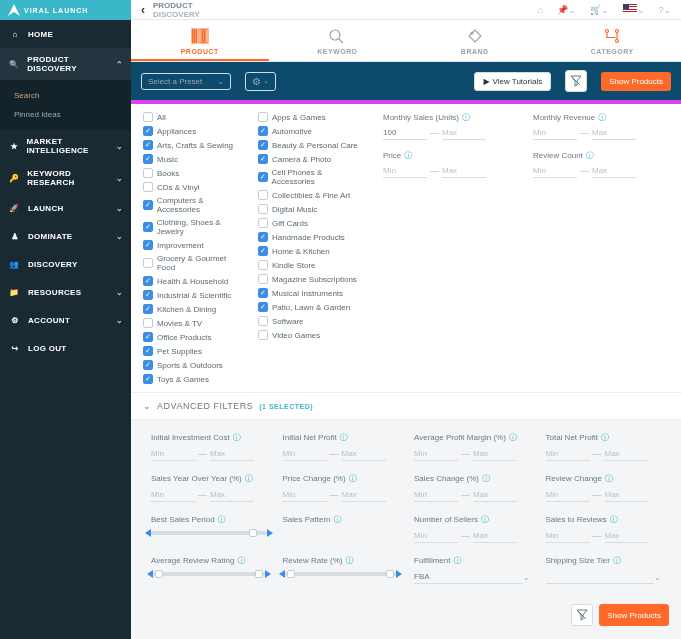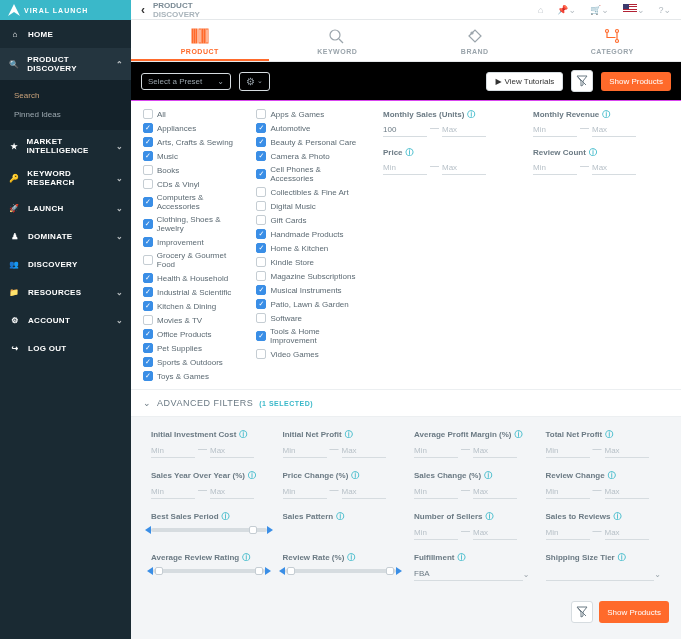--- a/index.html
+++ b/index.html
@@ -18,38 +18,38 @@
 .main{flex:1;display:flex;flex-direction:column;background:#f3f5f7;overflow:hidden}
 .topbar{height:20px;background:#fff;border-bottom:1px solid #e5e8ea;display:flex;align-items:center;padding:0 10px}
 .back{font-size:12px;font-weight:bold;margin-right:8px;cursor:pointer}
 .title{font-size:8px;font-weight:bold;color:#7a8a94;line-height:9px}
 .title .line2{color:#a9b4bb;font-weight:bold}
 .topbar-right{margin-left:auto;display:flex;gap:14px;align-items:center;color:#b3bbc1}
 .tabs{display:flex;background:#fff;border-bottom:1px solid #e5e8ea}
 .tab{flex:1;text-align:center;padding:8px 0 4px;cursor:pointer;color:#9aa4ab;font-size:7px;font-weight:bold;letter-spacing:.5px}
 .tab svg{display:block;margin:0 auto 4px}
 .tab.active{color:#ff6a2b;border-bottom:2px solid #ff6a2b}
-.toolbar{display:flex;align-items:center;padding:8px 10px;gap:8px;background:#000000;border-bottom:1px solid #d946ef}
+.toolbar{display:flex;align-items:center;padding:8px 10px;gap:14px;background:#0c4a6e;border-bottom:4px solid #d946ef}
 .select-preset{border:1px solid #d6dce0;border-radius:3px;padding:3px 6px;font-size:8px;color:#9aa4ab;width:90px;display:flex;justify-content:space-between;align-items:center;cursor:pointer}
 .gear-btn{border:1px solid #d6dce0;border-radius:3px;padding:3px 6px;font-size:10px;color:#9aa4ab;cursor:pointer;display:flex;align-items:center;gap:2px}
 .btn-outline{border:1px solid #d6dce0;background:#fff;border-radius:3px;padding:4px 8px;font-size:8px;cursor:pointer;display:flex;align-items:center;gap:3px}
 .btn-orange{background:#ff6a2b;color:#fff;border:none;border-radius:3px;padding:5px 8px;font-size:8px;cursor:pointer}
 .icon-btn{border:1px solid #d6dce0;background:#fff;border-radius:3px;width:22px;height:22px;display:flex;align-items:center;justify-content:center;cursor:pointer;color:#6b7a84}
 .filter-body{background:#fff;padding:8px 12px 8px 12px;display:flex}
 .section-title{font-size:8px;font-weight:bold;color:#6b7a84;margin-bottom:6px}
 .categories{width:220px}
 .cat-cols{display:flex;gap:12px}
 .cat-col{display:flex;flex-direction:column;gap:4px}
 .chk{display:flex;align-items:center;gap:4px;font-size:8px;color:#5c6a73;cursor:pointer}
 .chk .box{width:10px;height:10px;border:1px solid #c5cdd3;border-radius:2px;display:inline-flex;align-items:center;justify-content:center;font-size:7px;color:#fff}
 .chk.checked .box{background:#3a8ee6;border-color:#3a8ee6}
 .metrics{flex:1;padding-left:20px;display:grid;grid-template-columns:1fr 1fr;gap:10px 14px;align-content:start}
-.metric-label{font-size:8px;font-weight:bold;color:#6b7a84;display:flex;align-items:center;gap:3px;margin-bottom:3px}
+.metric-label{font-size:8px;font-weight:normal;color:#6b7a84;display:flex;align-items:center;gap:3px;margin-bottom:3px}
 .info{color:#3ab8c9;font-size:8px}
-.range{display:flex;align-items:flex-start;gap:3px}
+.range{display:flex;align-items:center;gap:3px}
 .range input{width:44px;border:none;border-bottom:1px solid #d6dce0;font-size:8px;padding:2px 0;background:transparent;color:#6b7a84}
 .range input::placeholder{color:#b8c1c8}
 .range .dash{color:#b8c1c8}
 .adv-header{padding:8px 12px;font-size:9px;color:#6b7a84;letter-spacing:.5px;display:flex;align-items:center;gap:6px;cursor:pointer;background:#fff;border-top:1px solid #eceff1;border-bottom:1px solid #eceff1}
 .adv-header .count{color:#3ab8c9;font-size:7px;font-weight:bold}
 .adv-body{background:#f3f5f7;padding:12px 20px;display:grid;grid-template-columns:repeat(4,1fr);gap:12px 16px}
 .adv-item .metric-label{margin-bottom:4px}
 .slider{height:4px;background:#d6dce0;border-radius:2px;position:relative;margin:6px 2px}
 .slider::before,.slider::after{content:"";position:absolute;width:0;height:0;top:-2px}
 .slider::before{left:-6px;border-top:4px solid transparent;border-bottom:4px solid transparent;border-right:6px solid #3a8ee6}
@@ -317,24 +317,20 @@
                 <span>Musical Instruments</span>
               </div>
               <div class="chk checked">
                 <span class="box">✓</span>
                 <span>Patio, Lawn &amp; Garden</span>
               </div>
               <div class="chk">
                 <span class="box"></span>
                 <span>Software</span>
               </div>
-              <div class="chk checked">
-                <span class="box">✓</span>
-                <span>Tools &amp; Home Improvement</span>
-              </div>
               <div class="chk">
                 <span class="box"></span>
                 <span>Video Games</span>
               </div>
             </div>
         </div>
       </div>
       <div class="metrics" id="basicMetrics">
           <div>
             <div class="metric-label">Monthly Sales (Units) <span class="info">ⓘ</span></div>

